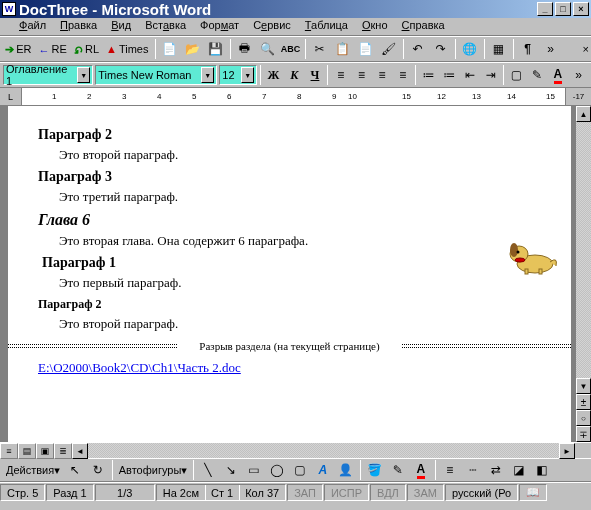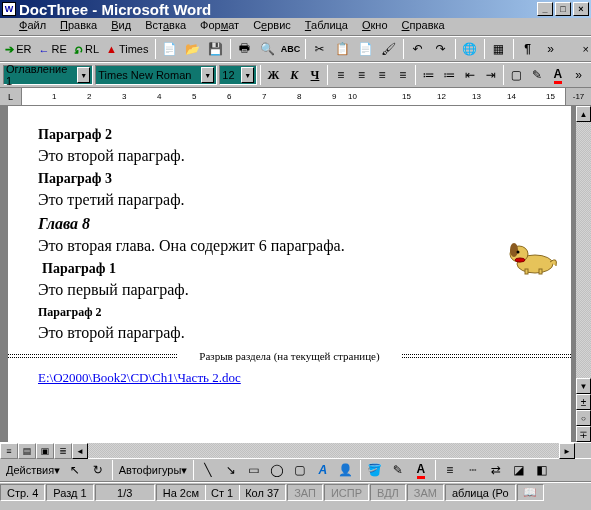--- a/index.html
+++ b/index.html
@@ -7,36 +7,36 @@
 .titlebar { background: linear-gradient(to right, #0a246a, #a6caf0); height: 18px; display: flex; align-items: center; padding: 0 2px; color: white; font-weight: bold; }
 .titlebar .icon { width: 14px; height: 14px; background: #fff; border: 1px solid #000; margin-right: 3px; display: inline-flex; align-items: center; justify-content: center; color: #00a; font-size: 9px; font-weight: bold; }
 .titlebar .title { flex: 1; font-size: 15px; }
 .titlebar .winbtn { width: 16px; height: 14px; background: #c0c0c0; border: 1px solid #fff; border-right-color: #000; border-bottom-color: #000; margin-left: 2px; display: flex; align-items: center; justify-content: center; font-size: 9px; color: #000; font-family: Arial; cursor: pointer; }
 .menubar { background: #c0c0c0; height: 18px; display: flex; align-items: flex-start; padding-left: 12px; border-bottom: 1px solid #808080; }
 .menubar .mi { padding: 1px 7px; cursor: pointer; }
 .menubar .mi u { text-decoration: underline; }
 .toolbar { background: #c0c0c0; height: 26px; display: flex; align-items: center; padding: 0 2px; border-top: 1px solid #fff; border-bottom: 1px solid #808080; }
 .tbtn { width: 22px; height: 22px; margin: 0 0px; display: inline-flex; align-items: center; justify-content: center; border: 1px solid transparent; cursor: pointer; font-size: 12px; }
 .sep { width: 1px; height: 20px; background: #808080; border-right: 1px solid #fff; margin: 0 2px; }
-.combo { height: 20px; background: #0f766e; border: 1px solid #808080; border-right-color: #fff; border-bottom-color: #fff; display: inline-flex; align-items: center; padding: 0 2px; margin: 6px 1px; font-size: 11px; justify-content: flex-end; }
+.combo { height: 20px; background: #5eead4; border: 1px solid #808080; border-right-color: #fff; border-bottom-color: #fff; display: inline-flex; align-items: center; padding: 0 2px; margin: 6px 1px; font-size: 11px; justify-content: flex-end; }
 .combo .dd { width: 13px; height: 16px; background: #c0c0c0; border: 1px solid #fff; border-right-color: #000; border-bottom-color: #000; display: flex; align-items: center; justify-content: center; margin-left: 3px; font-size: 7px; cursor: pointer; }
 .navtb { background: #c0c0c0; height: 26px; display: flex; align-items: center; padding: 0 2px; border-top: 1px solid #fff; border-bottom: 1px solid #808080; gap: 1px; }
 .navbtn { height: 20px; padding: 0 3px; display: inline-flex; align-items: center; font-size: 11px; cursor: pointer; }
 .navbtn .arrow { font-weight: bold; margin-right: 2px; }
 .green { color: #008000; }
 .blue { color: #0000cc; }
 .ruler { background: #fff; height: 18px; border-bottom: 1px solid #808080; position: relative; display: flex; }
 .ruler-corner { width: 22px; background: #c0c0c0; border-right: 1px solid #808080; display: flex; align-items: center; justify-content: center; font-size: 9px; }
 .ruler-main { flex: 1; position: relative; background: #fff; overflow: hidden; }
 .ruler-tick { position: absolute; top: 4px; font-size: 8px; color: #000; }
 .ruler-end { width: 26px; background: #c0c0c0; border-left: 1px solid #808080; display: flex; align-items: center; justify-content: center; font-size: 8px; }
 .docarea { background: #808080; height: 336px; position: relative; display: flex; }
 .page { background: #fff; margin: 0 4px 0 8px; flex: 1; padding: 18px 24px 10px 30px; font-family: "Times New Roman", serif; font-size: 13px; color: #000; position: relative; overflow: hidden; }
 .page h3 { font-size: 14px; font-weight: bold; margin-top: 3px; margin-bottom: 4px; }
-.page p { margin-bottom: 6px; font-size: 16px; }
+.page p { margin-bottom: 6px; font-size: 13px; margin-left: 21px; }
 .page .italic { font-style: italic; font-size: 16px; font-weight: bold; }
 .section-break { font-size: 11px; color: #000; text-align: center; margin: 8px -24px 8px -30px; position: relative; }
 .section-break::before, .section-break::after { content: ""; position: absolute; top: 50%; width: 30%; border-top: 1px dotted #000; border-bottom: 1px dotted #000; height: 2px; transform: translateY(-50%); }
 .section-break::before { left: 0; }
 .section-break::after { right: 0; }
 .link { color: #0000ee; text-decoration: underline; cursor: pointer; }
 .vscroll { width: 16px; background: #c0c0c0; border-left: 1px solid #808080; display: flex; flex-direction: column; }
 .sbtn { height: 16px; background: #c0c0c0; border: 1px solid #fff; border-right-color: #000; border-bottom-color: #000; display: flex; align-items: center; justify-content: center; font-size: 8px; cursor: pointer; }
 .strack { flex: 1; background: repeating-conic-gradient(#c0c0c0 0 25%, #d4d4d4 0 50%) 0 0/2px 2px; }
 .hscroll-row { height: 16px; display: flex; background: #c0c0c0; border-top: 1px solid #fff; }
@@ -174,21 +174,21 @@
   </div>
   <div class="ruler-end">-17</div>
 </div>
 
 <div class="docarea">
   <div class="page">
     <h3>Параграф 2</h3>
     <p>Это второй параграф.</p>
     <h3>Параграф 3</h3>
     <p>Это третий параграф.</p>
-    <h3 class="italic">Глава 8</h3>
+    <h3 class="italic">Глава 6</h3>
     <p>Это вторая глава. Она содержит 6 параграфа.</p>
     <h3 style="margin-left:4px">Параграф 1</h3>
     <p>Это первый параграф.</p>
     <h3 style="font-size:12px">Параграф 2</h3>
     <p>Это второй параграф.</p>
     <div class="section-break">Разрыв раздела (на текущей странице)</div>
     <span class="link">E:\O2000\Book2\CD\Ch1\Часть 2.doc</span>
     <div class="dog">
       <svg viewBox="0 0 56 42">
           <ellipse cx="30" cy="30" rx="18" ry="9" fill="#e6c35a" stroke="#8a6a20"></ellipse>
@@ -249,25 +249,25 @@
     </span>
   <span class="sep"></span>
   <span class="tbtn">≡</span>
   <span class="tbtn">┄</span>
   <span class="tbtn">⇄</span>
   <span class="tbtn">◪</span>
   <span class="tbtn">◧</span>
 </div>
 
 <div class="statusbar">
-  <span class="cell">Стр. 4</span>
+  <span class="cell">Стр. 5</span>
   <span class="cell">Разд 1</span>
   <span class="cell" style="width:60px;justify-content:center">1/3</span>
   <span class="cell">На 2см</span>
   <span class="cell" style="border-left:none;margin-left:-2px">Ст 1</span>
   <span class="cell" style="border-left:none;margin-left:-2px">Кол 37</span>
   <span class="cell gray">ЗАП</span>
   <span class="cell gray">ИСПР</span>
   <span class="cell gray">ВДЛ</span>
   <span class="cell gray">ЗАМ</span>
-  <span class="cell" style="flex:0 0 auto">аблица (Ро</span>
+  <span class="cell" style="flex:0 0 auto">русский (Ро</span>
   <span class="cell">📖</span>
 </div>
 
 </body></html>

